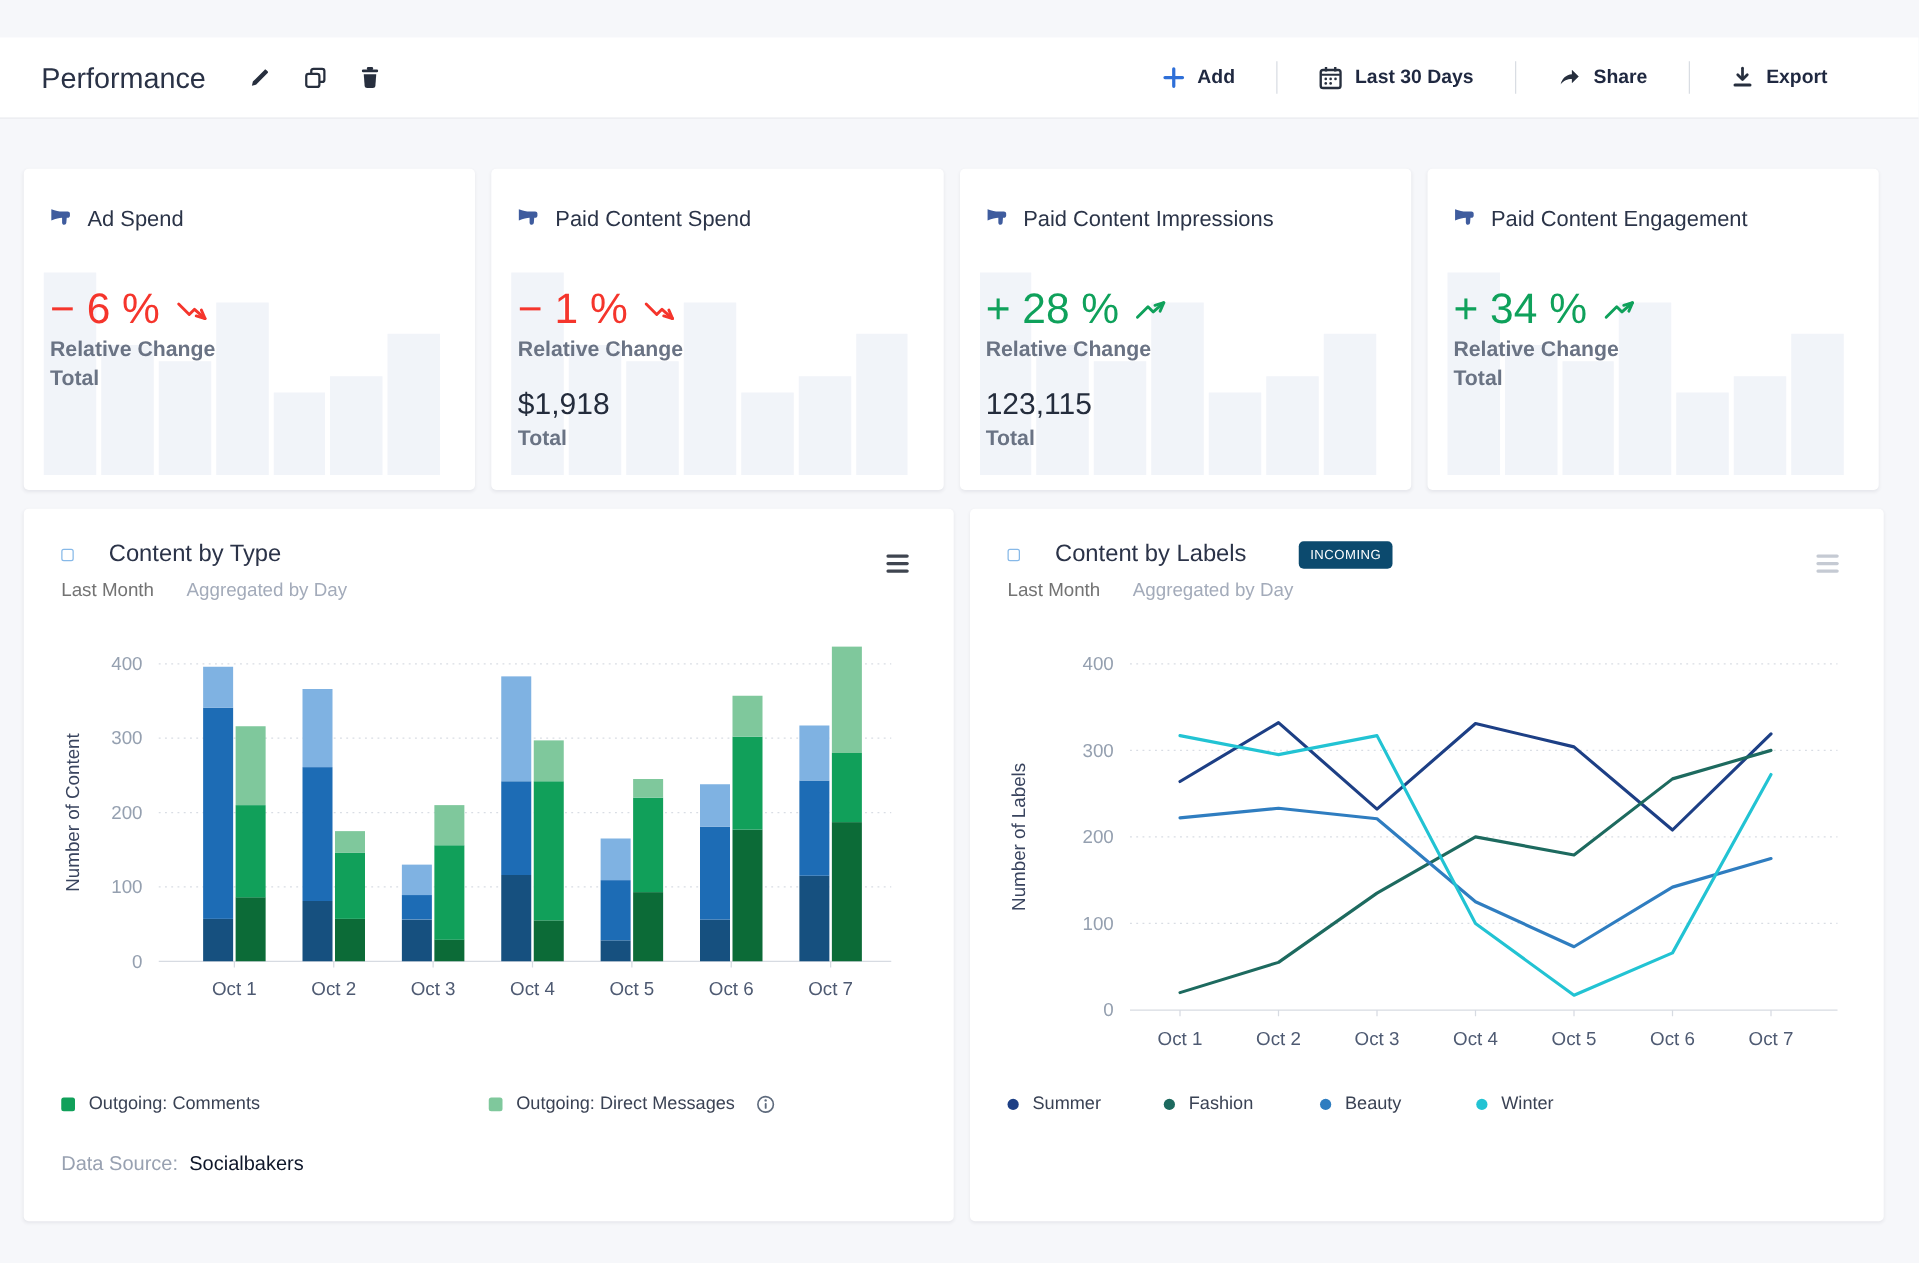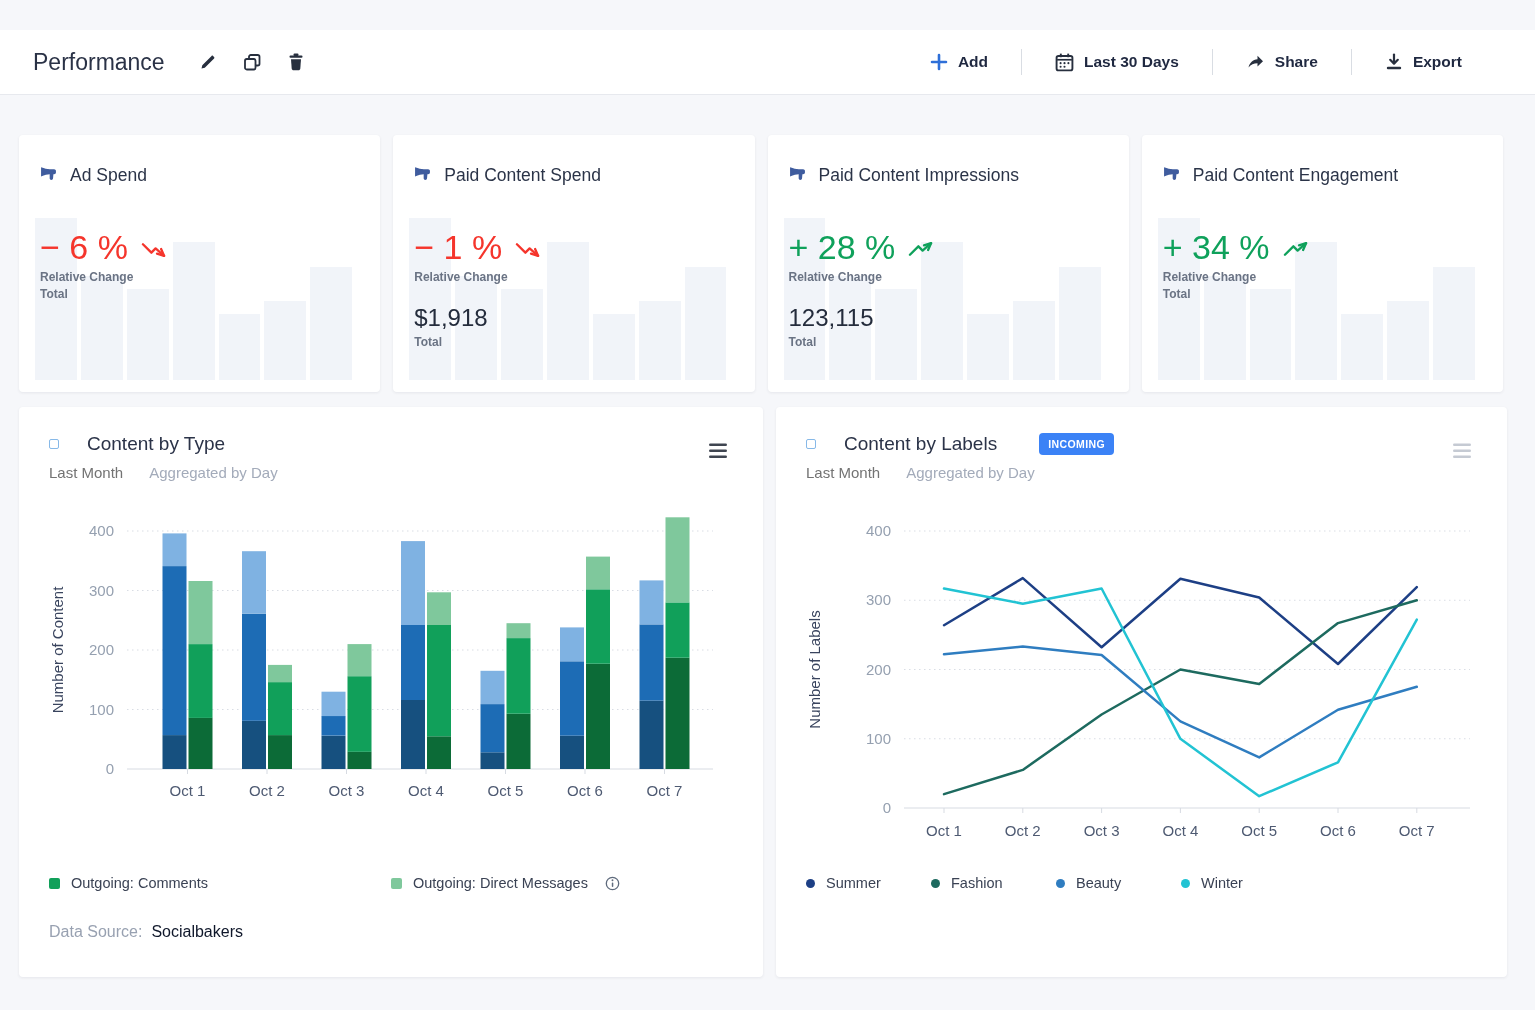--- a/index.html
+++ b/index.html
@@ -23,30 +23,30 @@
 
   .kpi-row { display:grid; grid-template-columns:repeat(4,1fr); gap:13px; }
   .kpi-card { height:257px; position:relative; overflow:hidden; }
   .spark { position:absolute; left:16px; right:28px; top:83px; bottom:12px;
            display:flex; align-items:flex-end; gap:4px; }
   .spark div { flex:1; background:#f1f4f9; }
   .kpi-content { position:relative; padding:30px 24px 0 21px; }
   .kpi-title-row { display:flex; align-items:center; gap:13px; }
   .kpi-title { font-size:17.5px; color:#2b3448; }
   .kpi-change { display:flex; align-items:center; gap:12px; margin-top:42px; font-size:34px; }
-  .kpi-sub { font-size:12px; font-weight:700; color:#6a7384; margin-top:3px; }
+  .kpi-sub { font-size:17px; font-weight:700; color:#6a7384; margin-top:3px; }
   .kpi-total { font-size:24px; color:#242c3c; margin-top:20px; }
 
   .charts-row { display:grid; grid-template-columns:1fr 1fr; gap:13px; margin-top:15px; }
   .chart-card { height:570px; padding:26px 30px 30px 30px; }
   .chart-head { display:flex; justify-content:space-between; align-items:flex-start; height:54px; }
   .chart-title-row { display:flex; align-items:center; gap:28px; }
   .sq-icon { width:10px; height:10px; border:1.5px solid #87b9e8; border-radius:2px; display:inline-block; }
   .chart-title { font-size:19px; color:#2b3348; }
-  .badge { background:#3b82f6; color:#fff; font-size:10.5px; font-weight:700; letter-spacing:0.4px;
+  .badge { background:#0c4a6e; color:#fff; font-size:10.5px; font-weight:400; letter-spacing:0.4px;
            padding:5px 9px; border-radius:4px; margin-left:14px; }
   .chart-sub-row { margin-top:9px; display:flex; gap:26px; font-size:15px; }
   .sub-dark { color:#737373; }
   .sub-light { color:#a3abba; }
   .menu-btn { background:none; border:none; cursor:pointer; padding:4px; margin-top:6px; }
 
   svg.chart { display:block; margin-top:18px; }
   svg text { font-family:"Liberation Sans", sans-serif; }
   .tick { fill:#95a0b0; font-size:15px; }
   .xlab { fill:#4e5a72; font-size:15px; }

